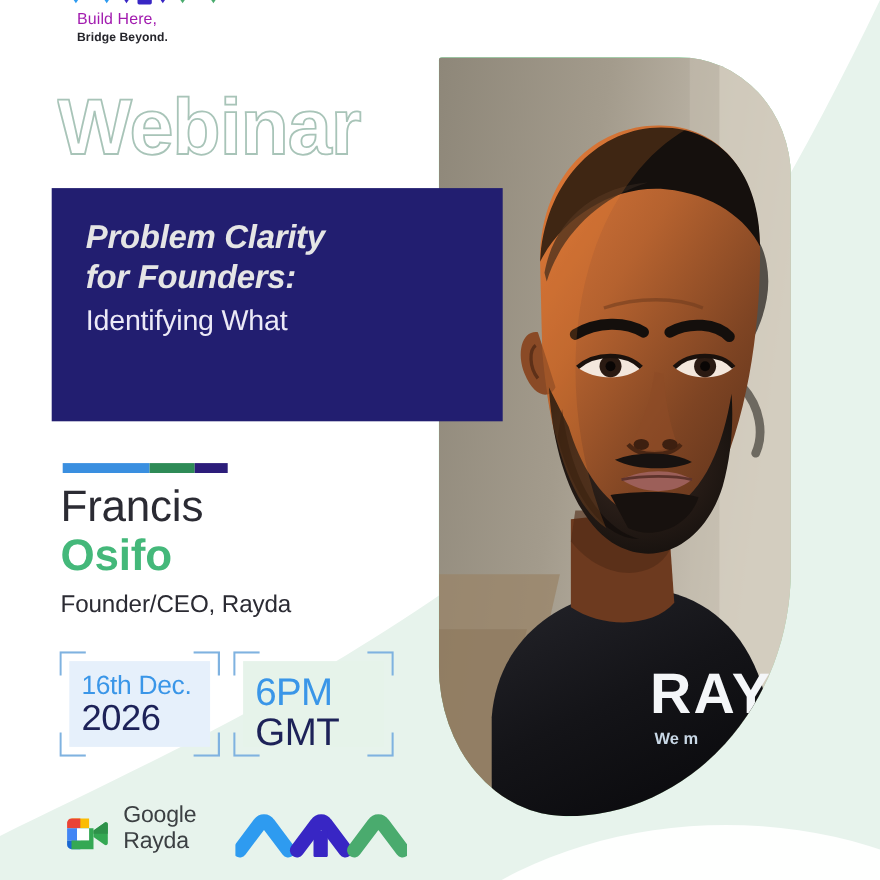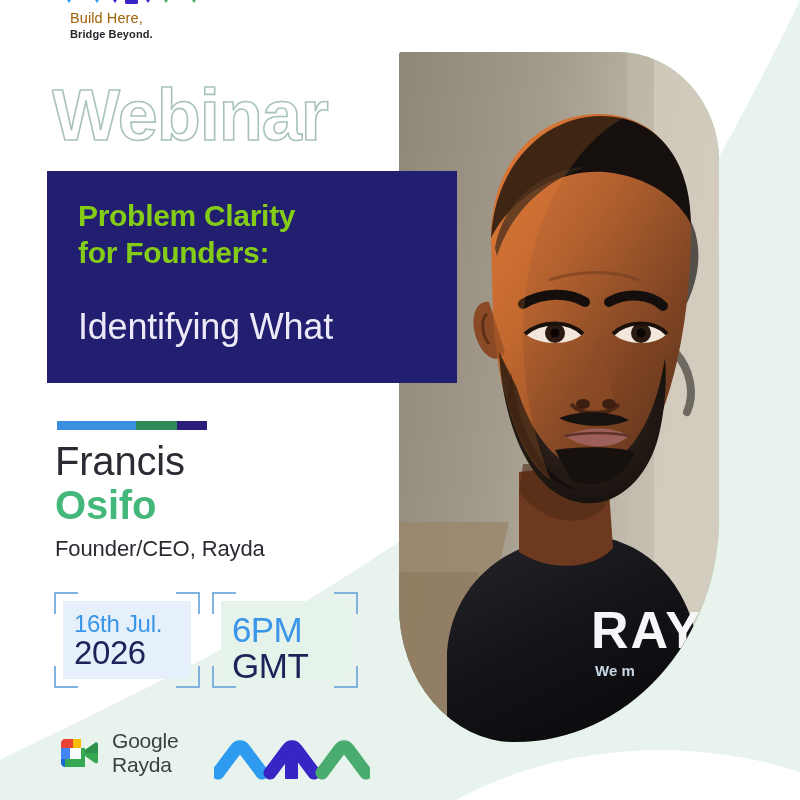--- a/index.html
+++ b/index.html
@@ -52,21 +52,21 @@
   .logo-tagline {
     position: absolute;
     left: 70px;
     top: 10px;
     line-height: 1.22;
     z-index: 6;
   }
   .logo-tagline .t1 {
     display: block;
     font-size: 14.5px;
-    color: #a16207;
+    color: #a21caf;
     letter-spacing: .1px;
   }
   .logo-tagline .t2 {
     display: block;
     font-size: 11px;
     color: #26262c;
     font-weight: bold;
     letter-spacing: .1px;
   }
 
@@ -87,37 +87,37 @@
     width: 410px;
     height: 212px;
     background: #221e70;
     z-index: 8;
   }
   .title-card .headline {
     position: absolute;
     left: 31px;
     top: 27px;
     width: 360px;
-    color: #84cc16;
+    color: #e5e5e5;
     font-size: 30px;
     font-weight: bold;
     line-height: 1.23;
     letter-spacing: -0.3px;
+    font-style: italic;
   }
   .title-card .subhead {
     position: absolute;
     left: 31px;
     top: 105px;
     width: 370px;
     color: #eceaf7;
-    font-size: 36px;
+    font-size: 26px;
     font-weight: 300;
     line-height: 1.19;
     letter-spacing: -0.2px;
-    margin-top: 30px;
   }
 
   
   .accent-bar {
     position: absolute;
     left: 57px;
     top: 421px;
     width: 150px;
     height: 9px;
     display: flex;
@@ -208,21 +208,21 @@
   #badge-time .l1 { font-size: 35px; letter-spacing: -0.6px; }
   #badge-time .l2 { font-size: 35px; margin-top: 1px; }
 
   
   .meet {
     position: absolute;
     left: 57px;
     top: 729px;
     z-index: 6;
     display: flex;
-    align-items: center;
+    align-items: flex-end;
     gap: 11px;
   }
   .meet-label {
     font-size: 21px;
     color: #3c4043;
     line-height: 1.12;
     letter-spacing: -0.2px;
   }
   .meet-label span { display: block; }
 
@@ -408,21 +408,21 @@
 
   <div class="badge" id="badge-date">
     <div class="panel"></div>
     <svg class="corners" viewBox="0 0 146 96">
       <path d="M1,22 L1,1 L24,1" stroke="#7fb2e0" stroke-width="2" fill="none"></path>
       <path d="M122,1 L145,1 L145,22" stroke="#7fb2e0" stroke-width="2" fill="none"></path>
       <path d="M1,74 L1,95 L24,95" stroke="#7fb2e0" stroke-width="2" fill="none"></path>
       <path d="M122,95 L145,95 L145,74" stroke="#7fb2e0" stroke-width="2" fill="none"></path>
     </svg>
     <div class="lines">
-      <span class="l1">16th Jul.</span>
+      <span class="l1">16th Dec.</span>
       <span class="l2">2026</span>
     </div>
   </div>
 
   <div class="badge" id="badge-time">
     <div class="panel"></div>
     <svg class="corners" viewBox="0 0 146 96">
       <path d="M1,22 L1,1 L24,1" stroke="#7fb2e0" stroke-width="2" fill="none"></path>
       <path d="M122,1 L145,1 L145,22" stroke="#7fb2e0" stroke-width="2" fill="none"></path>
       <path d="M1,74 L1,95 L24,95" stroke="#7fb2e0" stroke-width="2" fill="none"></path>

